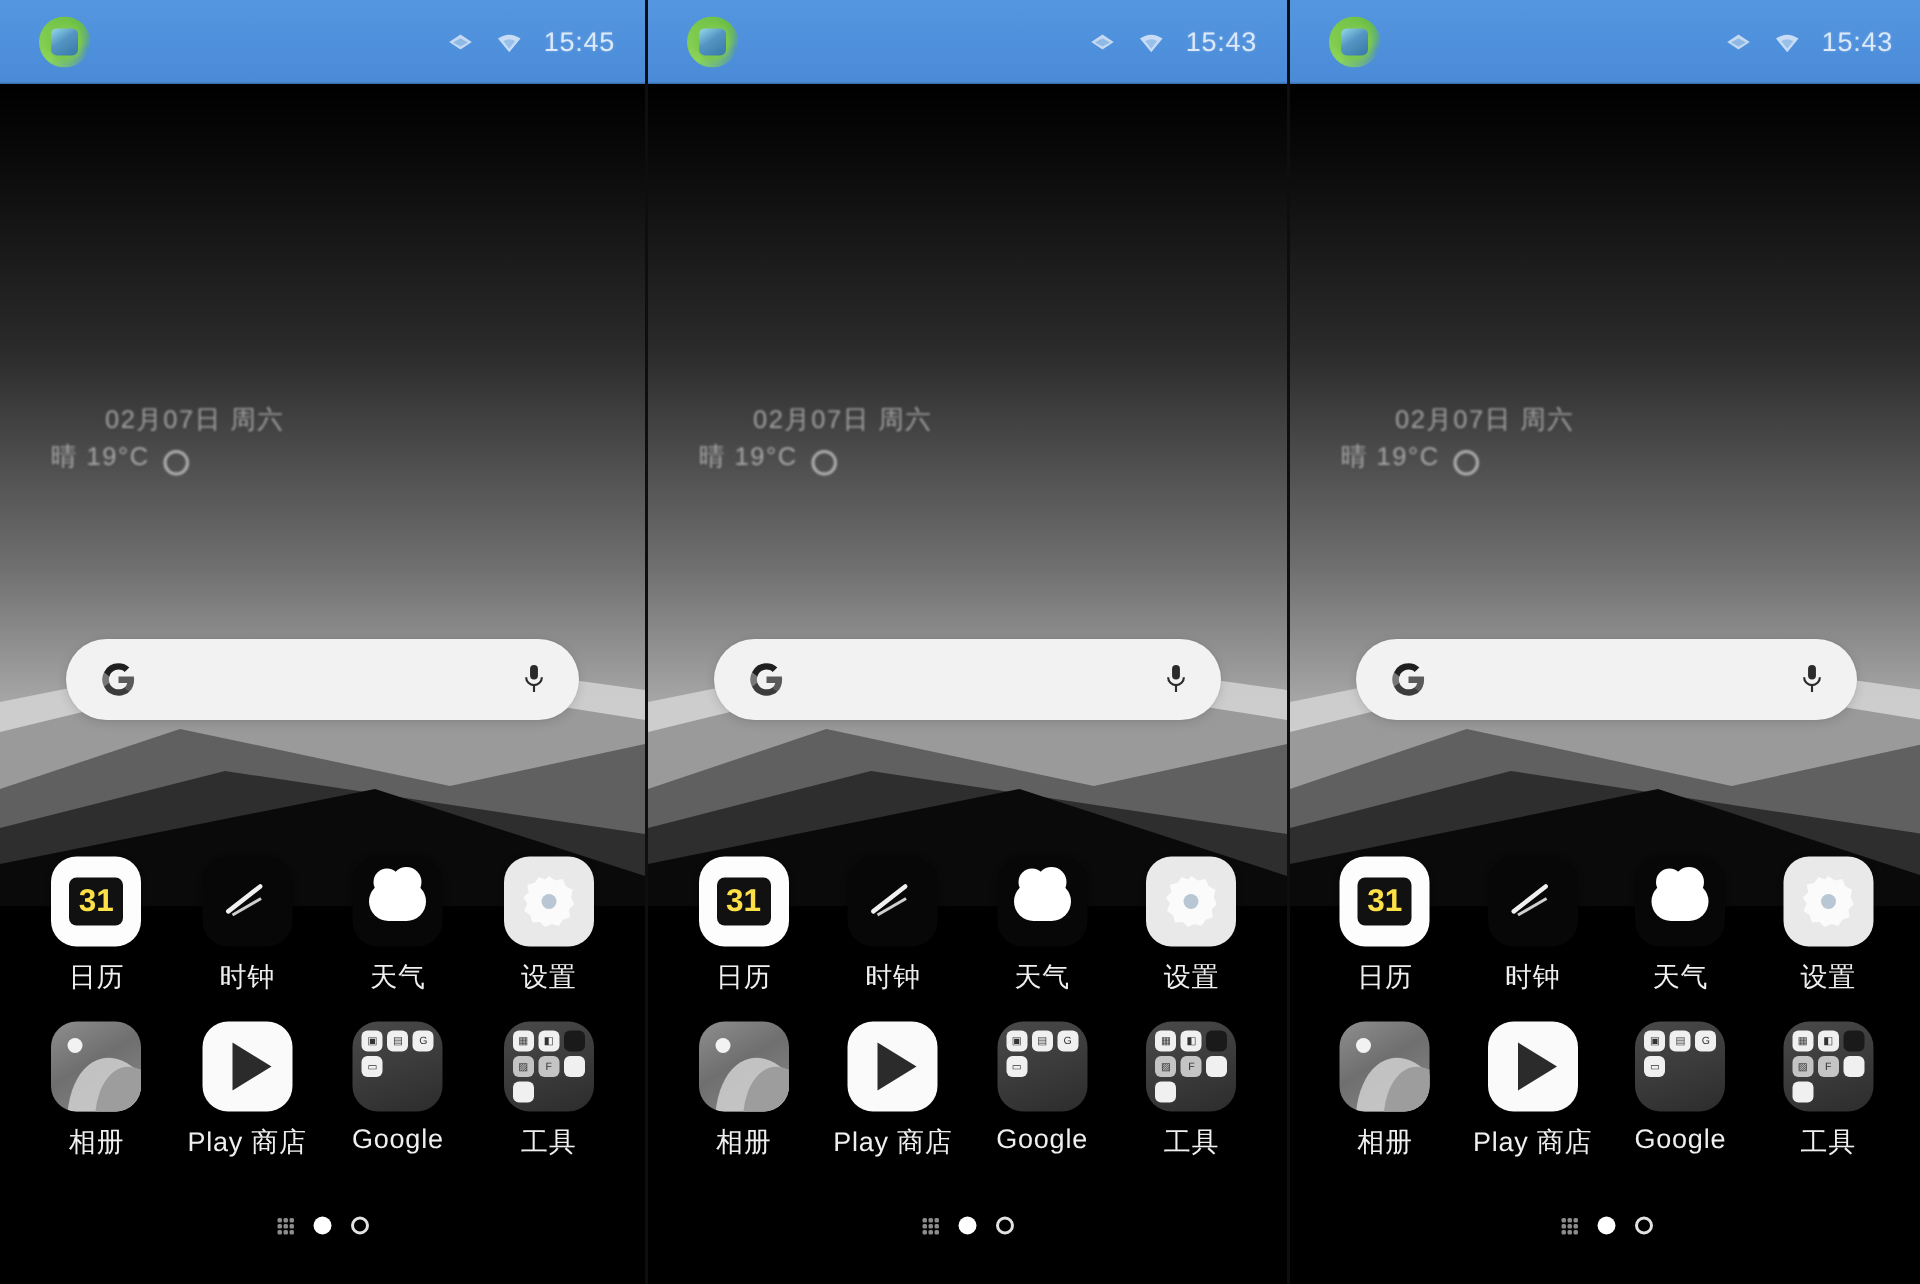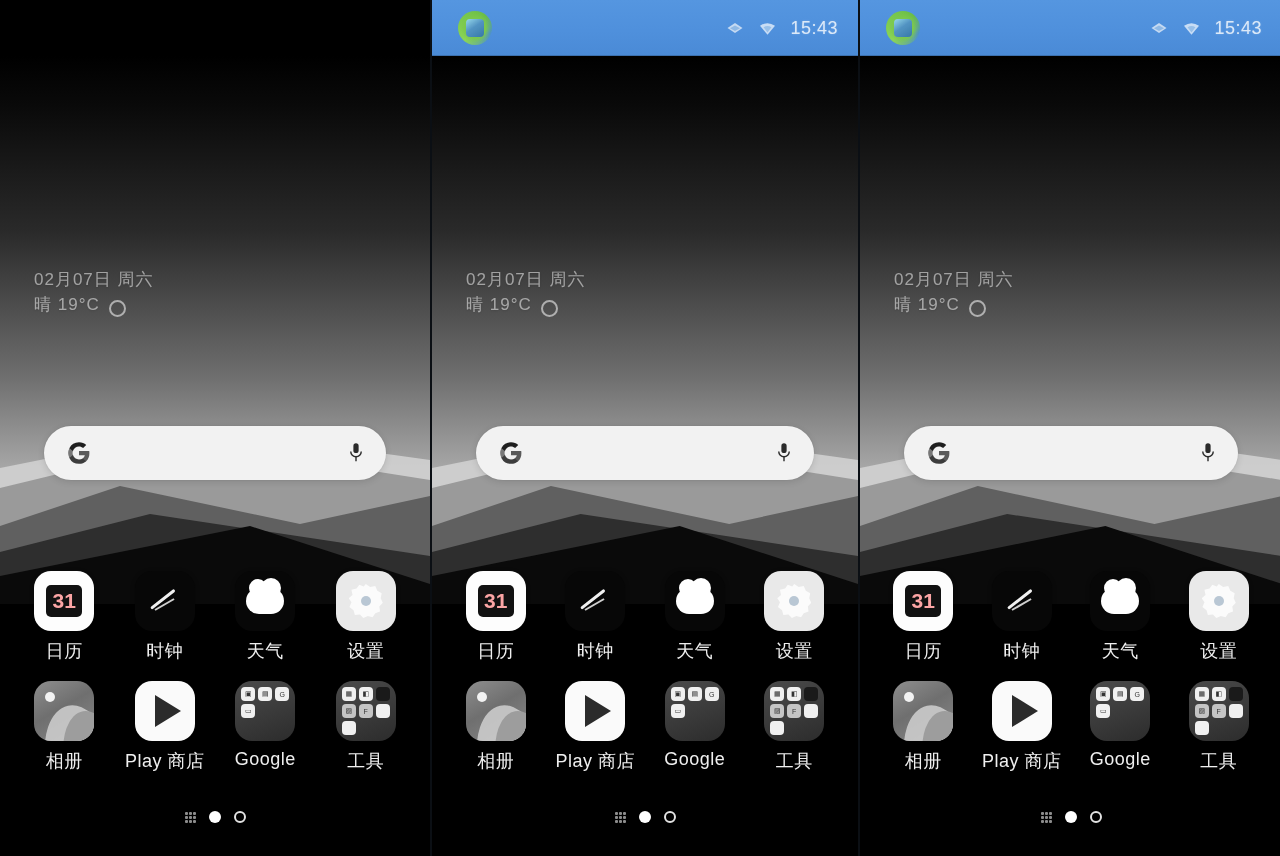--- a/index.html
+++ b/index.html
@@ -107,21 +107,21 @@
   .weather-widget {
     position: absolute;
     left: 34px;
     top: 212px;
     color: rgba(255,255,255,.52);
     text-shadow: 0 1px 2px rgba(0,0,0,.12);
     filter: blur(.55px);
     line-height: 1.45;
     user-select: none;
   }
-  .ww-date { font-size: 17px; letter-spacing: 1px; }
+  .ww-date { font-size: 17px; letter-spacing: 1px; margin-left: 36px; }
   .ww-cond { font-size: 17px; letter-spacing: 1px; display: flex; align-items: flex-end; gap: 9px; }
   .ww-ring {
     width: 13px; height: 13px;
     border: 2px solid rgba(255,255,255,.55);
     border-radius: 50%;
     display: inline-block;
   }
 
   
   .search-pill {
@@ -198,21 +198,21 @@
     filter: blur(.45px);
     white-space: nowrap;
   }
 
   
   .ic-calendar { background: #fdfdfd; display:flex; align-items:center; justify-content:center; }
   .ic-calendar .cal-box {
     width: 36px; height: 32px;
     background: #111;
     border-radius: 5px;
-    color: #fca5a5;
+    color: #fde047;
     font-size: 21px;
     font-weight: bold;
     display: flex; align-items: center; justify-content: center;
     font-family: "Liberation Sans", sans-serif;
   }
   .ic-clock { background: #070707; }
   .ic-clock .hand {
     position: absolute;
     left: 16px; top: 36px;
     width: 30px; height: 3px;
@@ -336,20 +336,36 @@
   .drawer-icon i { background:#d8d8d8; display:block; border-radius:1px; }
   .dot-f { width: 12px; height: 12px; border-radius: 50%; background: #fff; filter: blur(.3px); }
   .dot-e { width: 12px; height: 12px; border-radius: 50%; border: 2px solid #e2e2e2; box-sizing: border-box; filter: blur(.3px); }
 </style>
 </head>
 <body>
 
 <div id="stage">
   <div class="panel p1">
 
+    <div class="statusbar">
+      <div class="sb-left">
+        <div class="notif-icon"></div>
+      </div>
+      <div class="sb-right">
+        <svg class="sb-glyph" width="20" height="20" viewBox="0 0 24 24">
+          <path d="M12 6 L21 12 L12 18 L3 12 Z" fill="#dfeaf7"></path>
+          <path d="M12 9 L18 12.4 L12 15.5 L6 12.4 Z" fill="#9dc2e8"></path>
+        </svg>
+        <svg class="sb-glyph" width="19" height="19" viewBox="0 0 24 24">
+          <path d="M2.5 8.5 Q12 2 21.5 8.5 L12 20 Z" fill="#e3eefb"></path>
+          <path d="M7 10.5 Q12 7.4 17 10.5 L12 17 Z" fill="#a8cbec"></path>
+        </svg>
+        <span class="sb-time">15:45</span>
+      </div>
+    </div>
 
     <div class="wallpaper">
       <svg class="wp-svg" viewBox="0 0 430 800" preserveAspectRatio="none">
         <path d="M0,412 L200,372 L430,404 L430,800 L0,800 Z" fill="#cfcfcf" opacity="0.95"></path>
         <path d="M0,432 L190,386 L430,424 L430,800 L0,800 Z" fill="#9a9a9a"></path>
         <path d="M0,470 L120,430 L300,468 L430,440 L430,800 L0,800 Z" fill="#606060"></path>
         <path d="M0,496 L150,458 L430,500 L430,800 L0,800 Z" fill="#2e2e2e"></path>
         <path d="M0,520 L250,470 L430,528 L430,800 L0,800 Z" fill="#0a0a0a"></path>
         <path d="M0,548 L430,548 L430,800 L0,800 Z" fill="#000000"></path>
       </svg>

